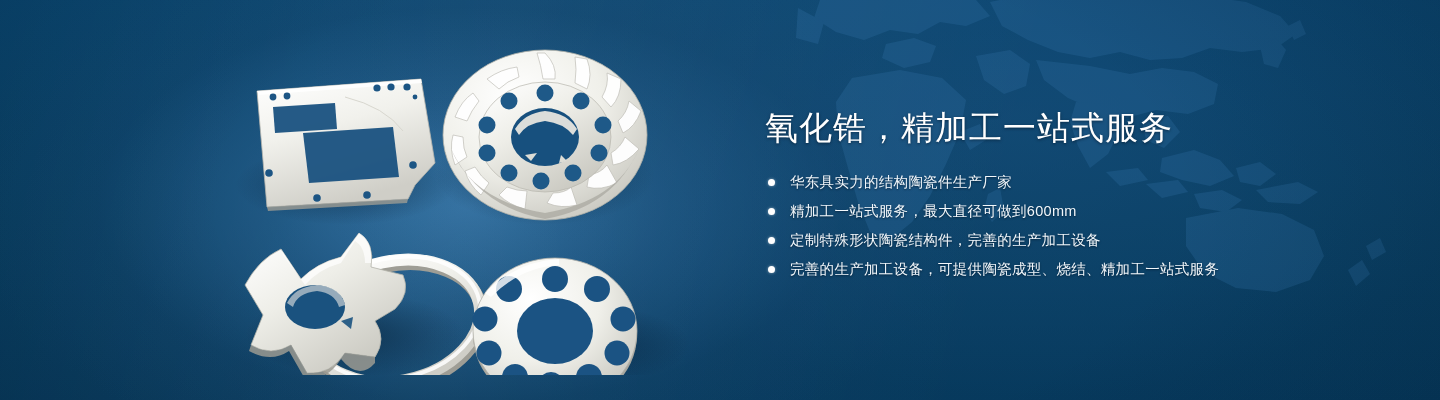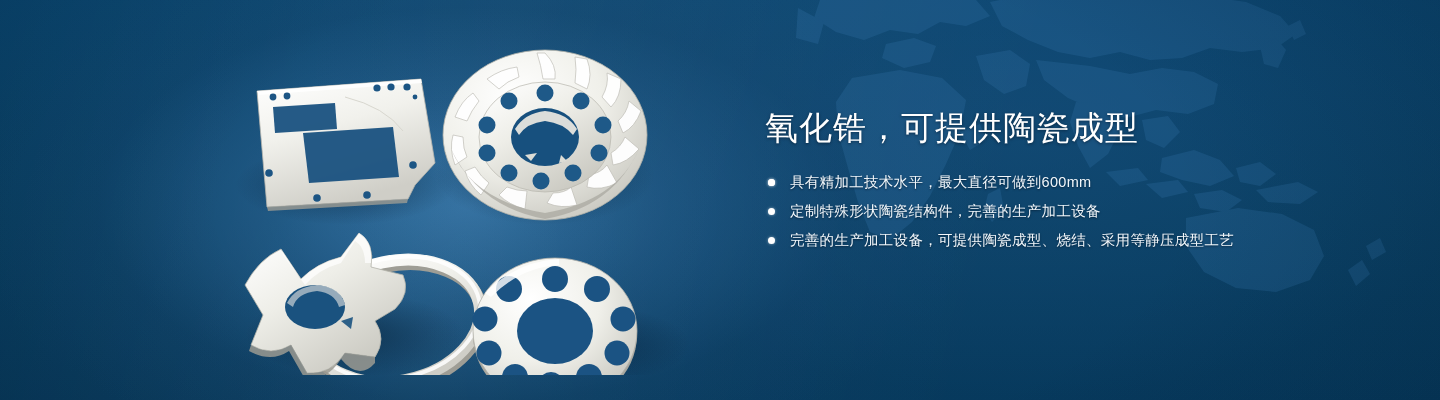--- a/index.html
+++ b/index.html
@@ -306,33 +306,34 @@
           <circle cx="260" cy="284" r="12.5"></circle>
           <circle cx="284" cy="254" r="13"></circle>
         </g>
 
         <path d="M260 258 Q292 226 334 224 L334 230 Q296 232 266 262 Z" fill="#ffffff" opacity="0.8"></path>
       </g>
     </svg>
   </div>
 
   <div class="copy">
-    <h1 class="headline">氧化锆，可提供陶瓷成型</h1>
+    <h1 class="headline">氧化锆，精加工一站式服务</h1>
     <ul class="bullets">
       <li>
         <span class="dot"></span>
+        <span>华东具实力的结构陶瓷件生产厂家</span>
       </li>
       <li>
         <span class="dot"></span>
-        <span>具有精加工技术水平，最大直径可做到600mm</span>
+        <span>精加工一站式服务，最大直径可做到600mm</span>
       </li>
       <li>
         <span class="dot"></span>
         <span>定制特殊形状陶瓷结构件，完善的生产加工设备</span>
       </li>
       <li>
         <span class="dot"></span>
-        <span>完善的生产加工设备，可提供陶瓷成型、烧结、采用等静压成型工艺</span>
+        <span>完善的生产加工设备，可提供陶瓷成型、烧结、精加工一站式服务</span>
       </li>
     </ul>
   </div>
 
 </div>
 
 </body></html>

